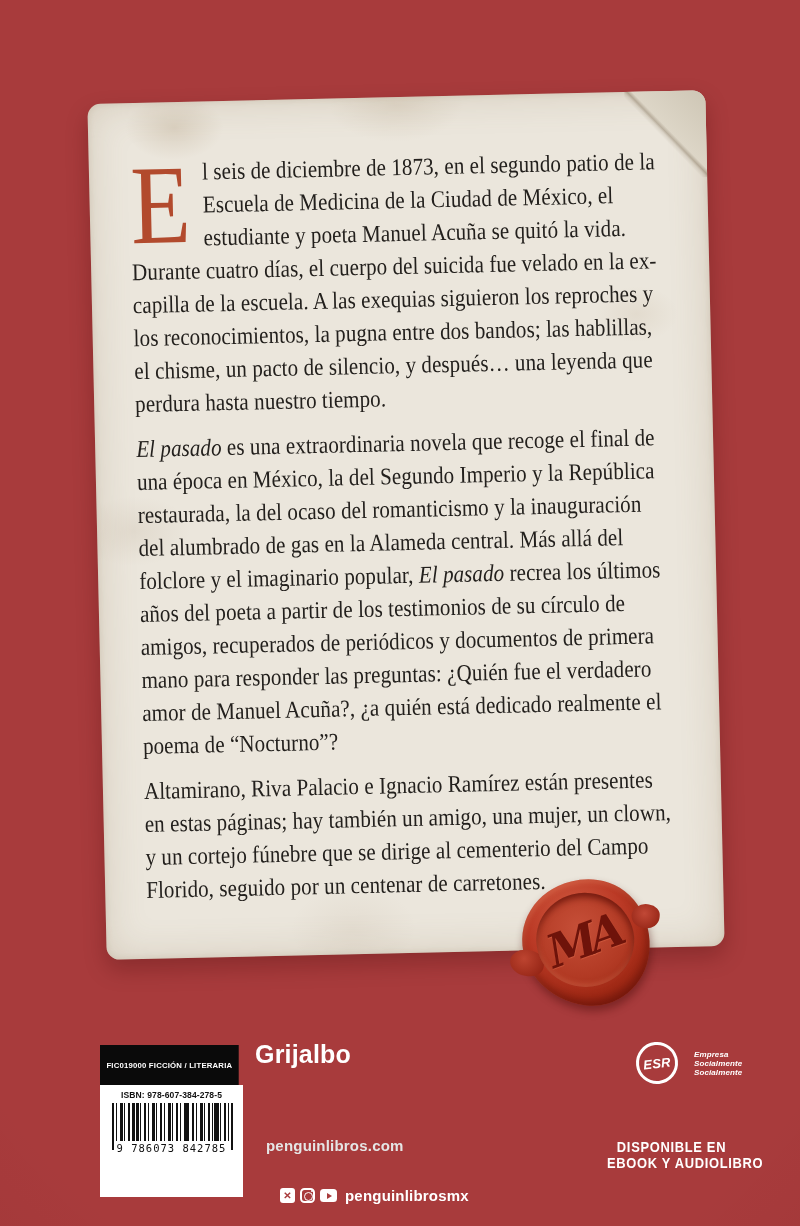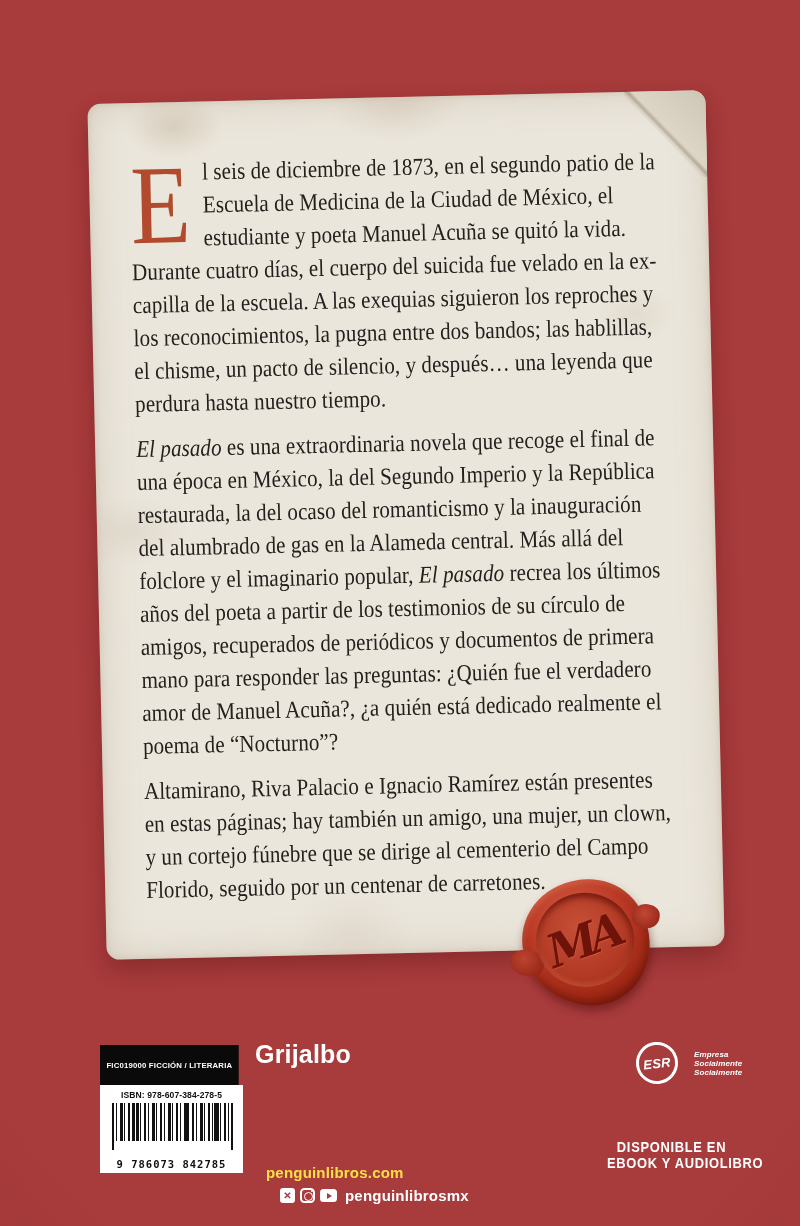--- a/index.html
+++ b/index.html
@@ -108,21 +108,21 @@
   
   .bisac {
     position:absolute; left:100px; top:1045px; width:143px; height:40px;
     background:#0a0a0a; color:#ffffff;
     display:flex; align-items:center; justify-content:center;
     font-size:8px; font-weight:bold; letter-spacing:.2px;
     transform:scaleX(.97); transform-origin:left center;
     white-space:nowrap;
   }
   .barcode-box {
-    position:absolute; left:100px; top:1085px; width:143px; height:88px;
+    position:absolute; left:100px; top:1085px; width:143px; height:112px;
     background:#ffffff; color:#101010;
     text-align:center; padding-top:5px;
   }
   .isbn {
     font-size:9px; font-weight:bold; letter-spacing:.1px;
     transform:scaleX(.95); white-space:nowrap;
   }
   .bars {
     position:relative; margin:3px 10px 0 12px; height:38px;
     background:
@@ -135,29 +135,29 @@
         transparent 0 21px, #111 21px 23px, transparent 23px 27px);
   }
   .bars::before, .bars::after {
     content:""; position:absolute; top:0; bottom:-9px; width:2px; background:#111;
   }
   .bars::before { left:0; }
   .bars::after { right:0; }
   .barcode-digits {
     font-family:"DejaVu Sans Mono", monospace;
     font-size:10.5px; letter-spacing:1px; line-height:12px;
-    margin-top:17px; white-space:nowrap;font-weight:bold;
+    margin-top:1px; white-space:nowrap;
   }
   .imprint {
     position:absolute; left:255px; top:1040px;
     color:#fff; font-size:25px; font-weight:bold; letter-spacing:.2px;
   }
   .website {
-    position:absolute; left:266px; top:1164px;
-    color:#fde047; font-size:15px; font-weight:bold; letter-spacing:.2px;
+    position:absolute; left:266px; top:1137px;
+    color:#e5e5e5; font-size:15px; font-weight:bold; letter-spacing:.2px;
   }
   .social-row {
     position:absolute; left:266px; top:1187px;
     display:flex; align-items:center; gap:5px;
     color:#fff;
   }
   .icon-fb { font-size:17px; font-weight:bold; color:#fff; line-height:16px; width:9px; display:inline-block; }
   .icon-x {
     width:15px; height:15px; background:#fff; border-radius:3px;
     display:flex; align-items:center; justify-content:center;

